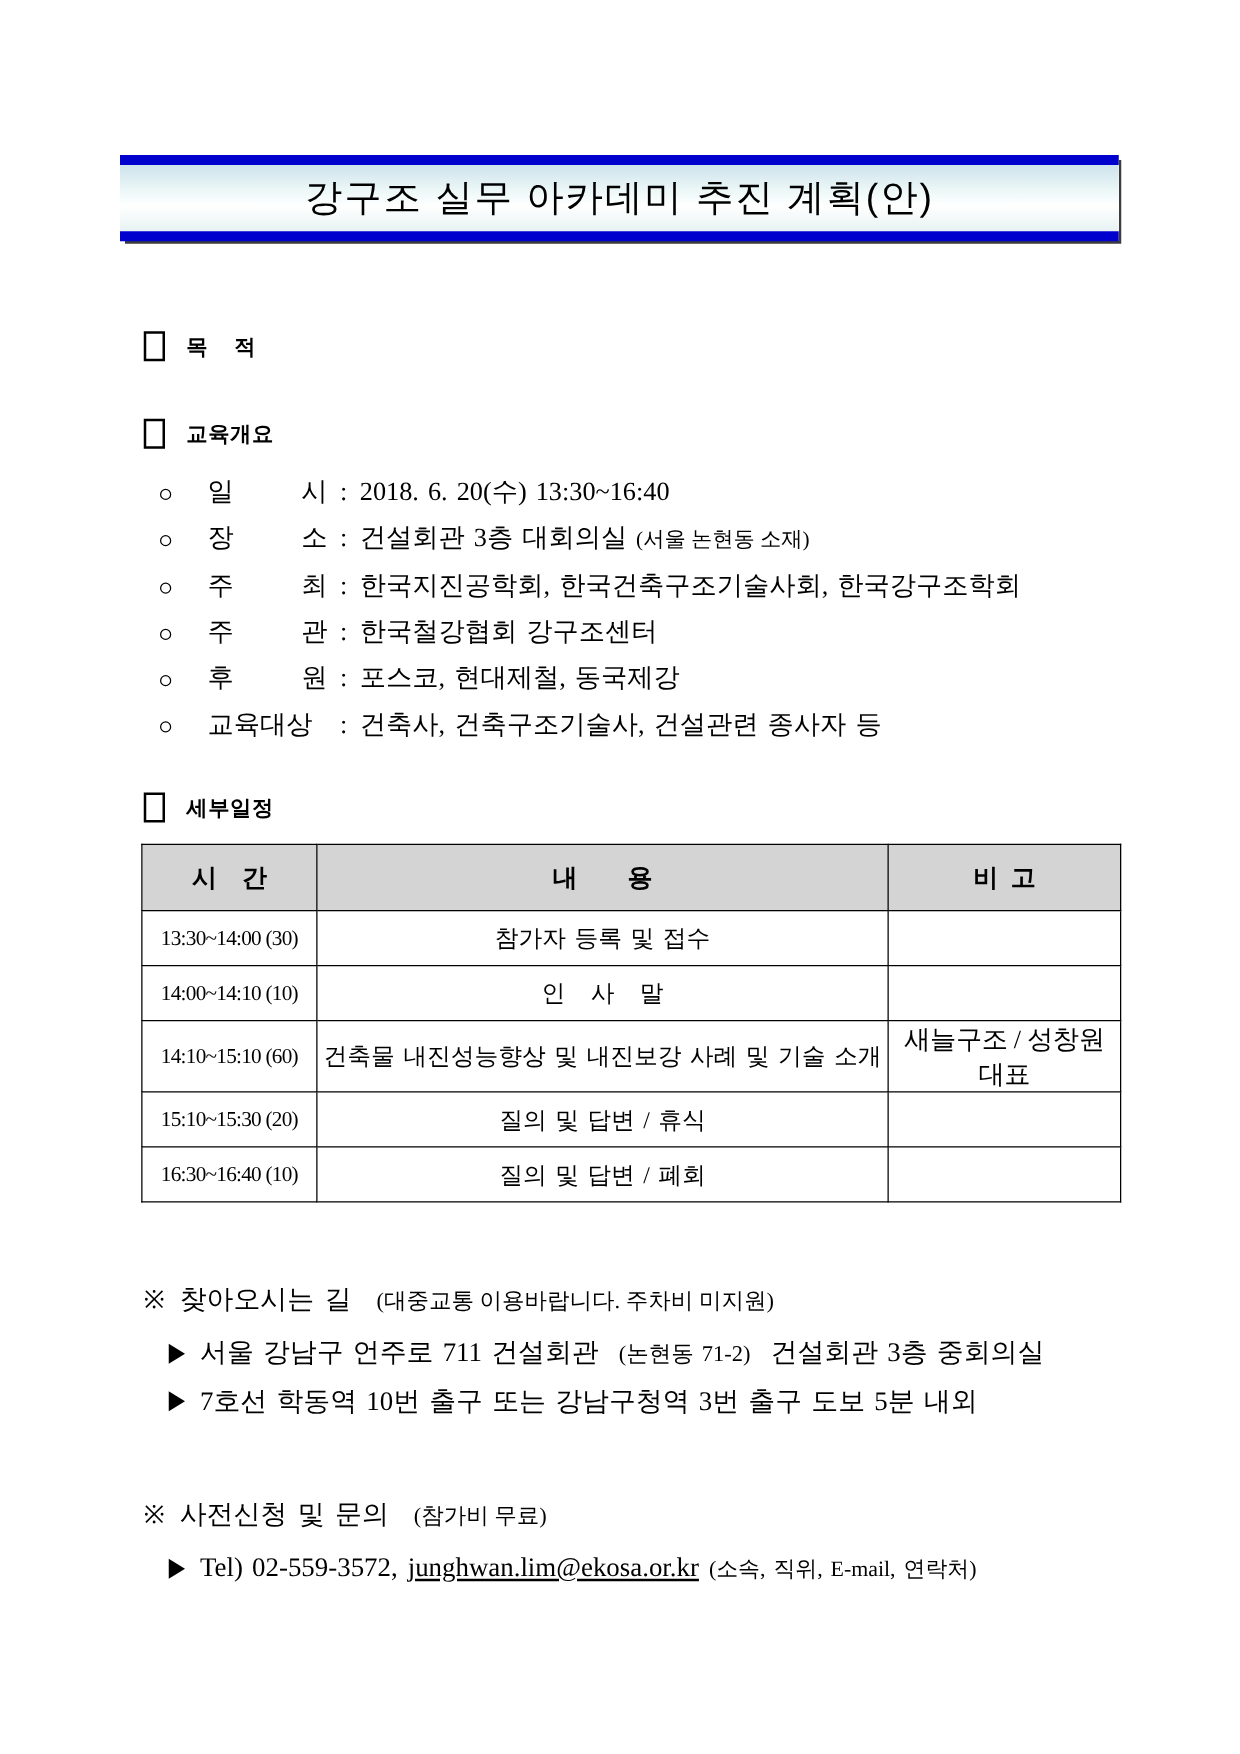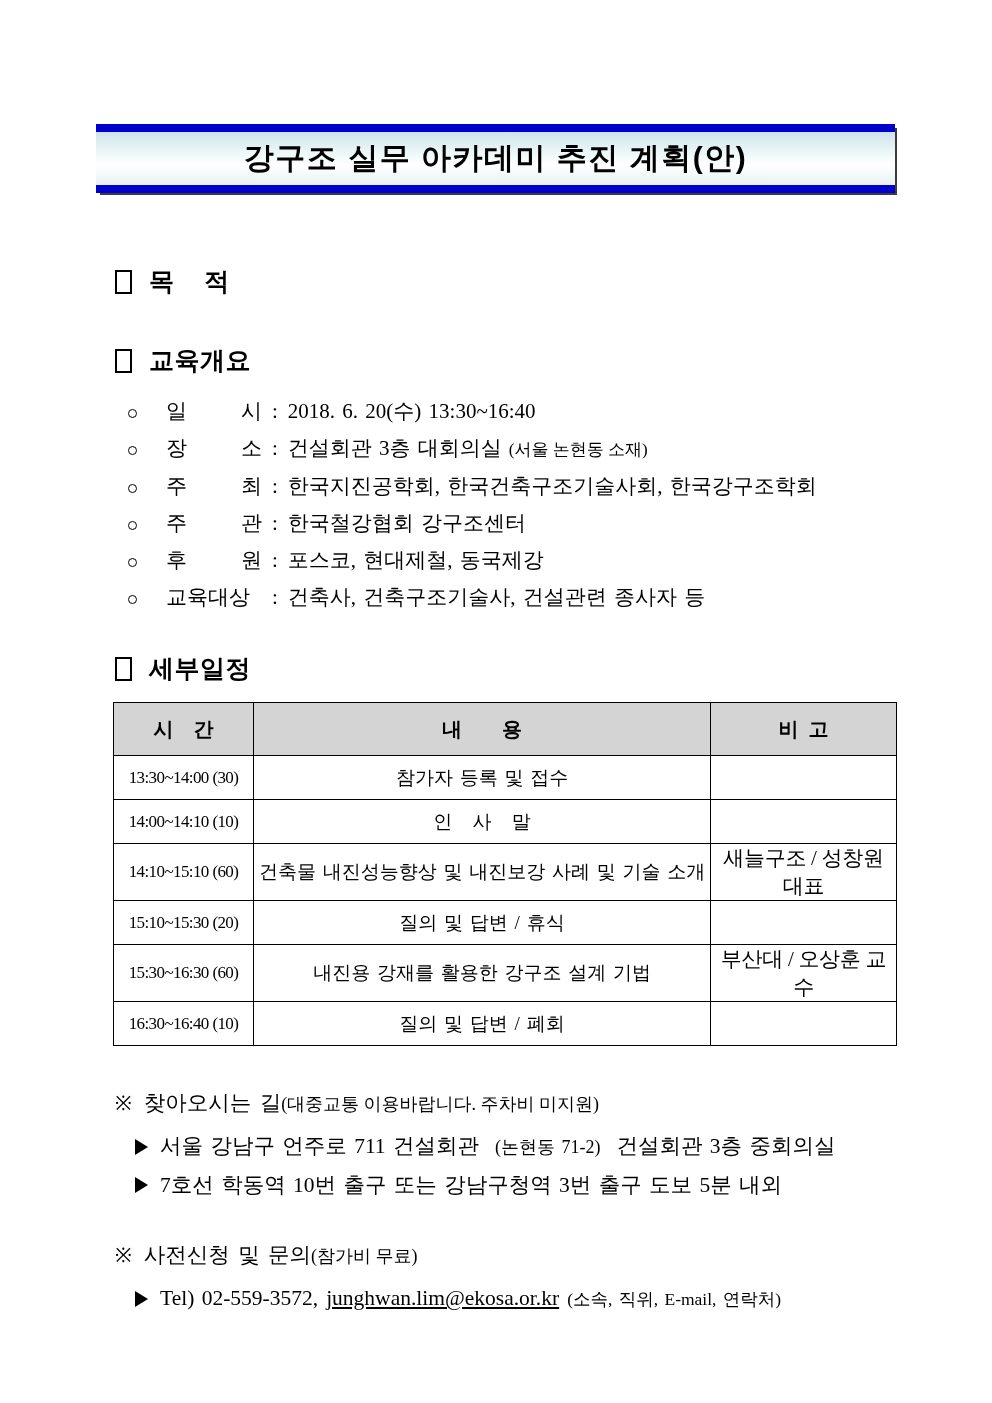--- a/index.html
+++ b/index.html
@@ -17,32 +17,32 @@
     margin:124px 97px 0 96px;
     height:69px;
     border-top:8px solid #0101ce;
     border-bottom:8px solid #0101ce;
     background:linear-gradient(180deg,#cde3ec 0%,#eef8f8 40%,#ffffff 62%,#e7f2f2 100%);
     box-shadow:3px 3px 0 -1px #3c3c3c;
     display:flex; align-items:center; justify-content:center;
   }
   .banner-title {
     font-family:"Liberation Sans","DejaVu Sans",sans-serif;
-    font-weight:bold; font-size:30px; letter-spacing:1.5px;
+    font-weight:normal; font-size:30px; letter-spacing:1.5px;
   }
   
   .sec { margin-left:115px; margin-right:90px; }
   .sec-heading { display:flex; align-items:center; }
   .sq {
     display:inline-block; width:17px; height:24px;
     border:2.5px solid #000; margin-right:17px; flex:0 0 auto;
   }
   .sec-title {
     font-family:"Liberation Sans","DejaVu Sans",sans-serif;
-    font-weight:bold; font-size:25px; white-space:pre; letter-spacing:0.5px;
+    font-weight:bold; font-size:17px; white-space:pre; letter-spacing:0.5px;
   }
   
   .circ {
     display:inline-block; width:9px; height:9px;
     border:1.5px solid #000; border-radius:50%;
     margin-right:18px; vertical-align:3px; flex:0 0 auto;
   }
   .b-line { display:flex; align-items:baseline; }
   
   .purpose { margin-top:72px; }
@@ -77,22 +77,22 @@
   table.sched td { height:44px; text-align:center; vertical-align:middle; }
   td.t-time  { font-size:17px; letter-spacing:-0.6px; }
   td.t-cont  { font-size:19px; white-space:pre; word-spacing:2px; }
   td.t-rem   { font-size:21px; letter-spacing:-0.3px; }
   
   .note-block { margin-left:115px; font-size:21px; }
   .directions { margin-top:42px; }
   .contact    { margin-top:36px; }
   .nb-head { display:flex; align-items:baseline; line-height:30px; }
   .ref-mark { font-size:20px; margin-right:12px; }
-  .nb-title { font-size:21.5px; word-spacing:3px; }
-  .nb-note  { font-size:18px; margin-left:0; }
+  .nb-title { font-size:21.5px; word-spacing:3px;margin-top:20px; }
+  .nb-note  { font-size:18px; margin-left:20px; }
   .tri {
     display:inline-block; width:0; height:0;
     border-left:13px solid #000;
     border-top:8px solid transparent;
     border-bottom:8px solid transparent;
     margin-right:12px; flex:0 0 auto; align-self:center;
   }
   .nb-items { margin-top:8px; padding-left:20px; }
   .nb-item { display:flex; align-items:baseline; line-height:38px; font-size:21.5px; word-spacing:2px; }
   .dir-note { font-size:18px; margin:0 16px; }
@@ -198,25 +198,20 @@
         </tr>
         <tr>
           <td class="t-time">14:10~15:10 (60)</td>
           <td class="t-cont">건축물 내진성능향상 및 내진보강 사례 및 기술 소개</td>
           <td class="t-rem">새늘구조 / 성창원 대표</td>
         </tr>
         <tr>
           <td class="t-time">15:10~15:30 (20)</td>
           <td class="t-cont">질의 및 답변 / 휴식</td>
           <td class="t-rem"></td>
-        </tr>
-        <tr>
-          <td class="t-time">15:30~16:30 (60)</td>
-          <td class="t-cont">내진용 강재를 활용한 강구조 설계 기법</td>
-          <td class="t-rem">부산대 / 오상훈 교수</td>
         </tr>
         <tr>
           <td class="t-time">16:30~16:40 (10)</td>
           <td class="t-cont">질의 및 답변 / 폐회</td>
           <td class="t-rem"></td>
         </tr>
       </tbody>
     </table>
   </section>
 

